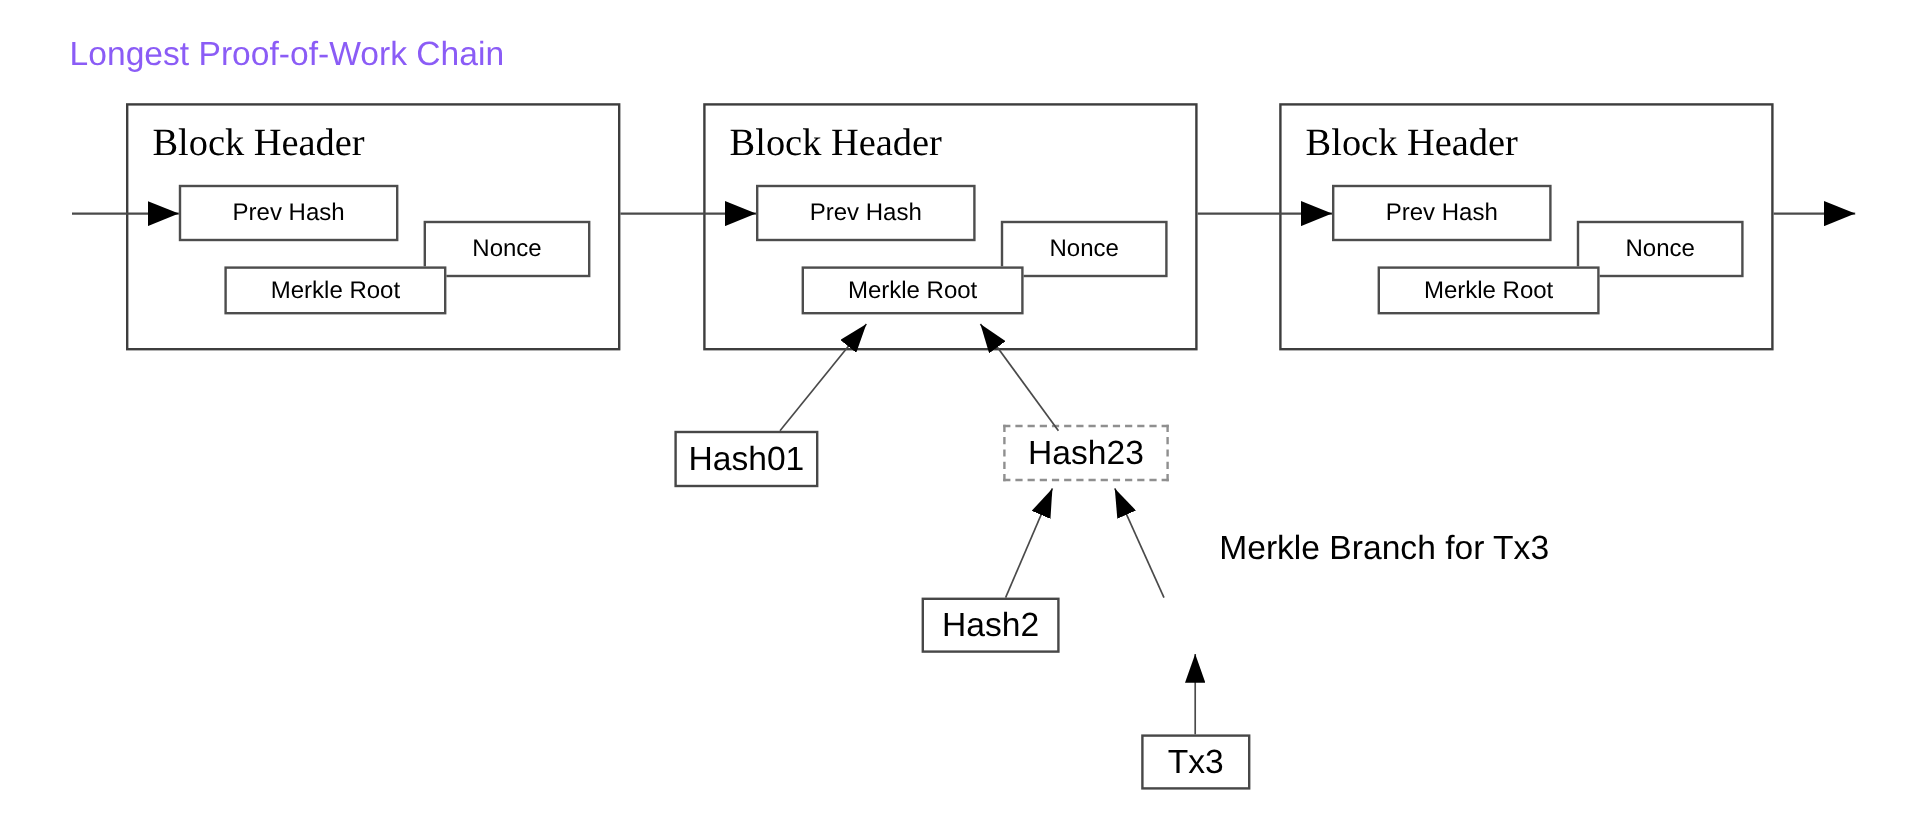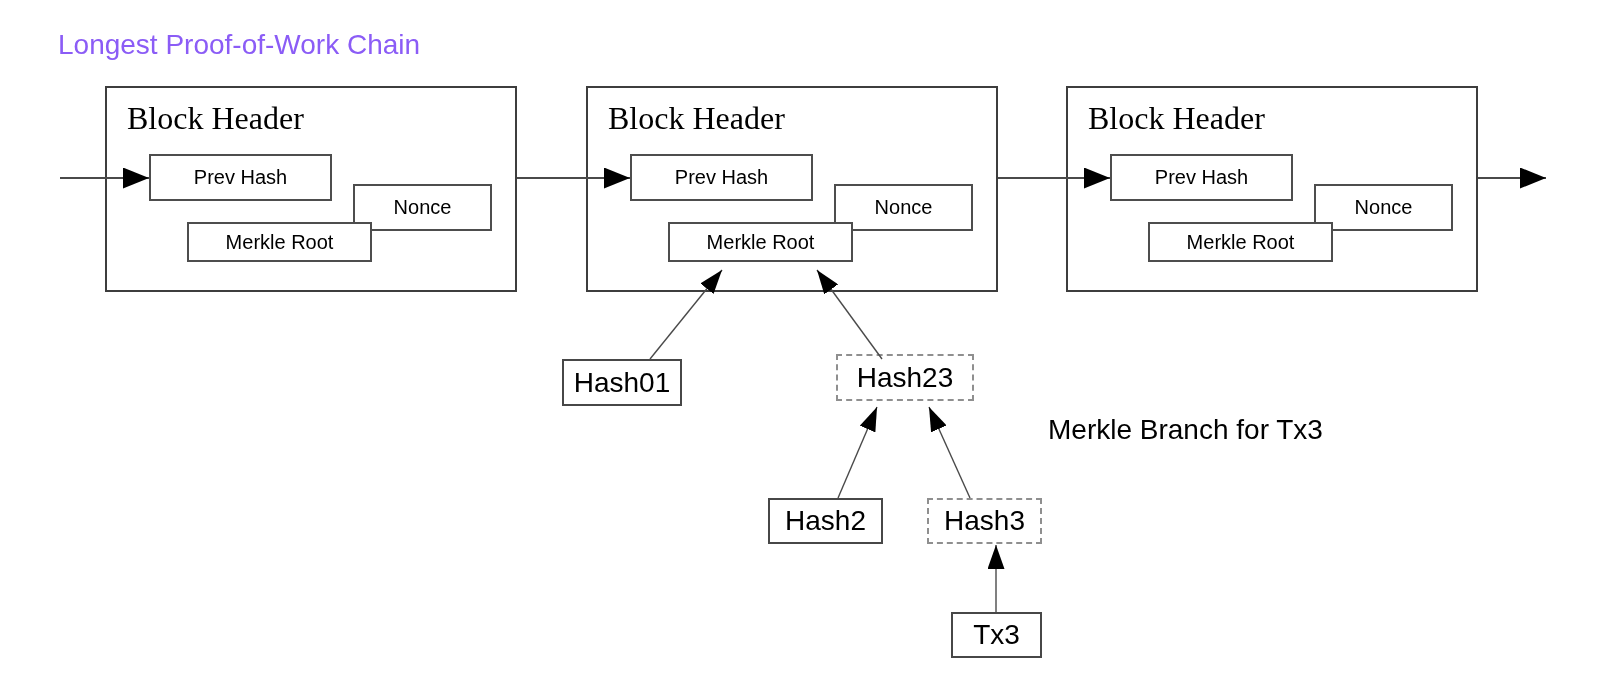--- a/index.html
+++ b/index.html
@@ -73,25 +73,24 @@
   .solid-node  { border: 2px solid #474747; }
   .dashed-node { border: 2px dashed #8f8f8f; }
   .node-hash01 { left: 562px; top: 359px; width: 120px; height: 47px; }
   .node-hash23 { left: 836px; top: 354px; width: 138px; height: 47px; }
   .node-hash2  { left: 768px; top: 498px; width: 115px; height: 46px; }
   .node-hash3  { left: 927px; top: 498px; width: 115px; height: 46px; }
   .node-tx3    { left: 951px; top: 612px; width: 91px;  height: 46px; }
   .branch-label {
     position: absolute;
     left: 1016px;
-    top: 415px;
+    top: 442px;
     font-size: 28px;
     line-height: 30px;
     white-space: nowrap;
-    margin-left: 32px;
   }
   .arrows-overlay {
     position: absolute;
     left: 0;
     top: 0;
     width: 1600px;
     height: 688px;
     pointer-events: none;
     z-index: 10;
   }
@@ -144,23 +143,20 @@
 
   <div class="tree-node solid-node node-hash01">
     <span>Hash01</span>
   </div>
   <div class="tree-node dashed-node node-hash23">
     <span>Hash23</span>
   </div>
   <div class="tree-node solid-node node-hash2">
     <span>Hash2</span>
   </div>
-  <div class="tree-node dashed-node node-hash3">
-    <span>Hash3</span>
-  </div>
   <div class="tree-node solid-node node-tx3">
     <span>Tx3</span>
   </div>
 
   <div class="branch-label">Merkle Branch for Tx3</div>
 
   <svg class="arrows-overlay" width="1600" height="688" viewBox="0 0 1600 688" xmlns="http://www.w3.org/2000/svg">
     <defs>
       <marker id="arrow-chain" markerUnits="userSpaceOnUse" markerWidth="27" markerHeight="21" refX="26" refY="10.5" orient="auto">
         <path d="M0,0 L26,10.5 L0,21 Z" fill="#000000"></path>

